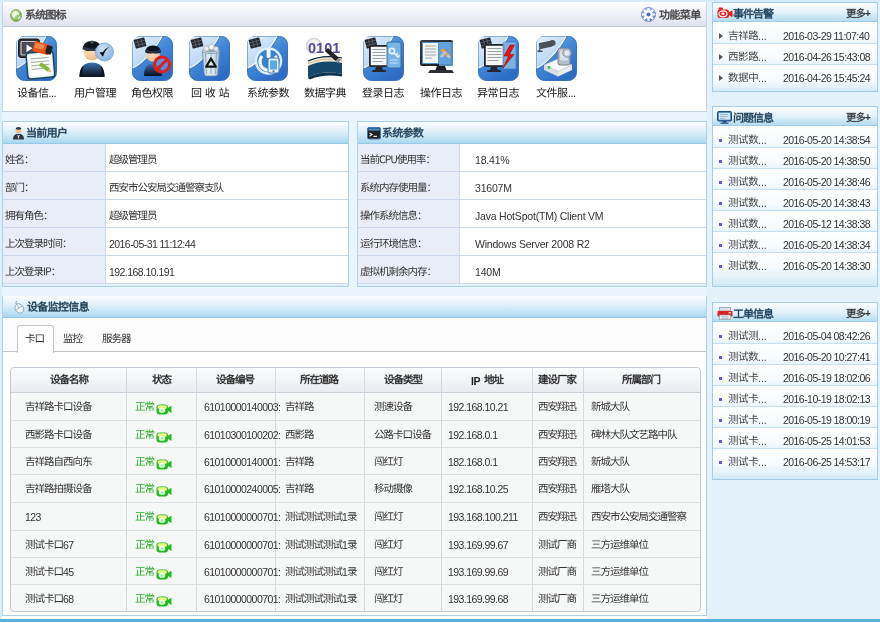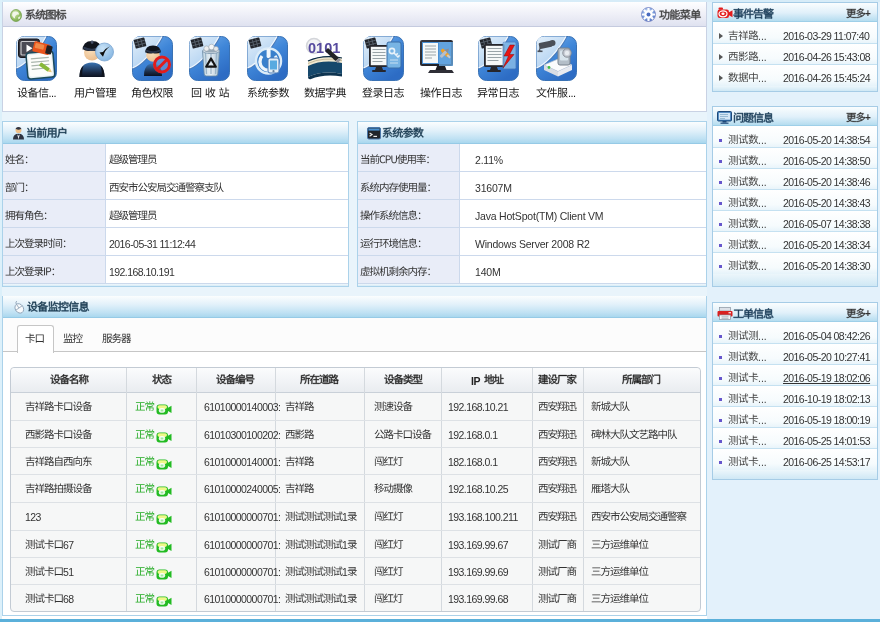--- a/index.html
+++ b/index.html
@@ -672,21 +672,21 @@
           <use href="#g67" x="1810"></use>
           <use href="#g66" x="2352"></use>
           <use href="#g68" x="2890"></use>
           <use href="#g69" x="3516"></use>
           <use href="#g11" x="4421"></use>
           <use href="#g70" x="5325"></use>
           <use href="#g42" x="6230"></use>
         </g>
       </svg>
     </div>
-    <div style="position:absolute;left:475px;top:154px;font:normal 10.5px 'Liberation Sans',sans-serif;color:#333;letter-spacing:-0.2px;white-space:nowrap;">2.11%</div>
+    <div style="position:absolute;left:475px;top:154px;font:normal 10.5px 'Liberation Sans',sans-serif;color:#333;letter-spacing:-0.2px;white-space:nowrap;">18.41%</div>
     <div class="abs" style="left:358px;top:172px;width:101px;height:28px;background:#e9edf8;border-bottom:1px solid #ccd9ec;"></div>
     <div class="abs" style="left:459px;top:172px;width:247px;height:28px;background:#fff;border-bottom:1px solid #ccd9ec;border-left:1px solid #ccd9ec;"></div>
     <div style="position:absolute;left:360px;top:182px;">
       <svg width="77" height="13" style="display:block" viewBox="0 0 77 13">
         <g transform="translate(0,9.2) scale(0.010500,-0.010500)" fill="#333">
           <use href="#g0" x="0"></use>
           <use href="#g1" x="905"></use>
           <use href="#g71" x="1810"></use>
           <use href="#g72" x="2714"></use>
           <use href="#g69" x="3619"></use>
@@ -1325,21 +1325,21 @@
     <div style="position:absolute;left:25px;top:566px;">
       <svg width="40" height="13" style="display:block" viewBox="0 0 40 13">
         <g transform="translate(0,9.2) scale(0.010500,-0.010500)" fill="#333">
           <use href="#g110" x="0"></use>
           <use href="#g135" x="905"></use>
           <use href="#g86" x="1810"></use>
           <use href="#g87" x="2714"></use>
         </g>
       </svg>
     </div>
-    <div style="position:absolute;left:63px;top:566px;font:normal 10.5px 'Liberation Sans',sans-serif;color:#333;letter-spacing:-0.55px;white-space:nowrap;">51</div>
+    <div style="position:absolute;left:63px;top:566px;font:normal 10.5px 'Liberation Sans',sans-serif;color:#333;letter-spacing:-0.55px;white-space:nowrap;">45</div>
     <div style="position:absolute;left:135px;top:566px;">
       <svg width="21" height="13" style="display:block" viewBox="0 0 21 13">
         <g transform="translate(0,9.2) scale(0.010500,-0.010500)" fill="#22aa22">
           <use href="#g109" x="0"></use>
           <use href="#g34" x="905"></use>
         </g>
       </svg>
     </div>
     <div class="abs" style="left:156px;top:566px;"><svg width="16" height="11" viewBox="0 0 16 11">
         <rect x="0.5" y="0.5" width="11.5" height="10" rx="3" fill="#22bb22"></rect>
@@ -1640,21 +1640,21 @@
     <div style="position:absolute;left:728px;top:218px;">
       <svg width="32" height="13" style="display:block" viewBox="0 0 32 13">
         <g transform="translate(0,9.2) scale(0.010500,-0.010500)" fill="#444">
           <use href="#g110" x="0"></use>
           <use href="#g135" x="962"></use>
           <use href="#g23" x="1924"></use>
         </g>
       </svg>
     </div>
     <div class="abs" style="left:758px;top:218px;font:10.5px 'Liberation Sans';color:#444;">...</div>
-    <div class="abs" style="left:783px;top:218px;font:10.5px 'Liberation Sans';color:#333;letter-spacing:-0.55px;white-space:nowrap;">2016-05-07 14:38:38</div>
+    <div class="abs" style="left:783px;top:218px;font:10.5px 'Liberation Sans';color:#333;letter-spacing:-0.55px;white-space:nowrap;">2016-05-12 14:38:38</div>
     <div class="abs" style="left:713px;top:232px;width:164px;height:21px;background:linear-gradient(#ffffff,#f6fbfd 70%,#e6f3fa);"></div>
     <div class="abs" style="left:713px;top:252px;width:164px;height:1px;background:#c5e1f1;"></div>
     <div class="abs" style="left:719px;top:244px;width:3px;height:3px;background:#6656cc;"></div>
     <div style="position:absolute;left:728px;top:239px;">
       <svg width="32" height="13" style="display:block" viewBox="0 0 32 13">
         <g transform="translate(0,9.2) scale(0.010500,-0.010500)" fill="#444">
           <use href="#g110" x="0"></use>
           <use href="#g135" x="962"></use>
           <use href="#g23" x="1924"></use>
         </g>
@@ -1738,21 +1738,21 @@
     <div style="position:absolute;left:728px;top:372px;">
       <svg width="32" height="13" style="display:block" viewBox="0 0 32 13">
         <g transform="translate(0,9.2) scale(0.010500,-0.010500)" fill="#444">
           <use href="#g110" x="0"></use>
           <use href="#g135" x="962"></use>
           <use href="#g86" x="1924"></use>
         </g>
       </svg>
     </div>
     <div class="abs" style="left:758px;top:372px;font:10.5px 'Liberation Sans';color:#444;">...</div>
-    <div class="abs" style="left:783px;top:372px;font:10.5px 'Liberation Sans';color:#333;letter-spacing:-0.55px;white-space:nowrap;text-decoration:underline;">2016-05-19 18:02:06</div>
+    <div class="abs" style="left:783px;top:372px;font:10.5px 'Liberation Sans';color:#333;letter-spacing:-0.55px;white-space:nowrap;">2016-05-19 18:02:06</div>
     <div class="abs" style="left:713px;top:386px;width:164px;height:21px;background:linear-gradient(#ffffff,#f6fbfd 70%,#e6f3fa);"></div>
     <div class="abs" style="left:713px;top:406px;width:164px;height:1px;background:#c5e1f1;"></div>
     <div class="abs" style="left:719px;top:398px;width:3px;height:3px;background:#6656cc;"></div>
     <div style="position:absolute;left:728px;top:393px;">
       <svg width="32" height="13" style="display:block" viewBox="0 0 32 13">
         <g transform="translate(0,9.2) scale(0.010500,-0.010500)" fill="#444">
           <use href="#g110" x="0"></use>
           <use href="#g135" x="962"></use>
           <use href="#g86" x="1924"></use>
         </g>

